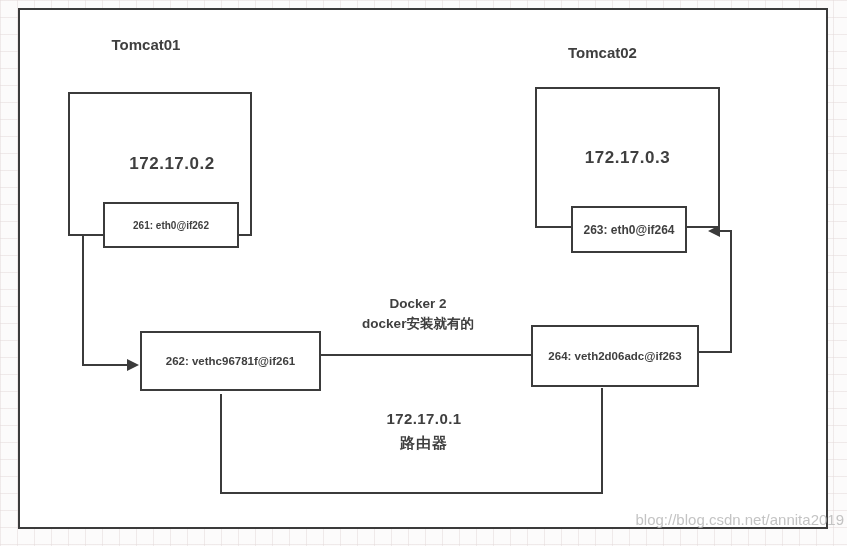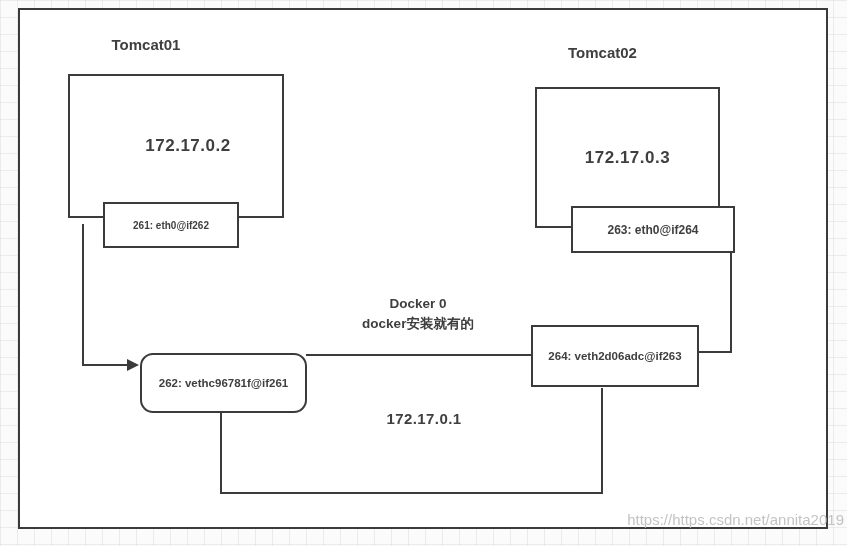--- a/index.html
+++ b/index.html
@@ -44,27 +44,27 @@
     display: flex;
     align-items: center;
     justify-content: center;
     text-align: center;
   }
   .label { text-align: center; }
 
   .tomcat01-title { left: 54px;  top: 36px;  width: 184px; font-size: 15px; }
   .tomcat02-title { left: 510px; top: 44px;  width: 185px; font-size: 15px; }
 
-  .tomcat01-box { left: 68px;  top: 74px; width: 216px; height: 144px; font-size: 17px; letter-spacing: .5px; padding-left: 24px; }
+  .tomcat01-box { left: 68px;  top: 92px; width: 184px; height: 144px; font-size: 17px; letter-spacing: .5px; padding-left: 24px; }
   .tomcat02-box { left: 535px; top: 87px; width: 185px; height: 141px; font-size: 17px; letter-spacing: .5px; }
 
   .eth261-box { left: 103px; top: 202px; width: 136px; height: 46px; font-size: 10px; z-index: 4; }
-  .eth263-box { left: 571px; top: 206px; width: 164px; height: 47px; font-size: 12px; z-index: 4; }
+  .eth263-box { left: 571px; top: 206px; width: 116px; height: 47px; font-size: 12px; z-index: 4; }
 
-  .veth262-box { left: 140px; top: 353px; width: 167px; height: 60px; font-size: 11.5px; border-radius: 13px; }
+  .veth262-box { left: 140px; top: 331px; width: 181px; height: 60px; font-size: 11.5px; }
   .veth264-box { left: 531px; top: 325px; width: 168px; height: 62px; font-size: 11.5px; text-align: right; }
 
   .docker-label { left: 318px; top: 294px; width: 200px; font-size: 13.5px; line-height: 1.45; }
   .router-ip    { left: 334px; top: 396px; width: 180px; font-size: 15px; letter-spacing: .4px; margin-top: 14px; }
   .router-label { left: 334px; top: 434px; width: 180px; font-size: 15px; letter-spacing: 1px; }
 
   .watermark {
     position: absolute;
     right: 3px; top: 511px;
     font-size: 15px;
@@ -116,22 +116,23 @@
 
   <div class="node box veth262-box">
     <span>262: vethc96781f@if261</span>
   </div>
 
   <div class="node box veth264-box">
     <span>264: veth2d06adc@if263</span>
   </div>
 
   <div class="label docker-label">
-    <div>Docker 0</div>
+    <div>Docker 2</div>
     <div>docker安装就有的</div>
   </div>
 
   <div class="label router-ip">172.17.0.1</div>
 
+  <div class="label router-label">路由器</div>
 
-  <div class="watermark">https://https.csdn.net/annita2019</div>
+  <div class="watermark">blog://blog.csdn.net/annita2019</div>
 
 </div>
 
 </body></html>

